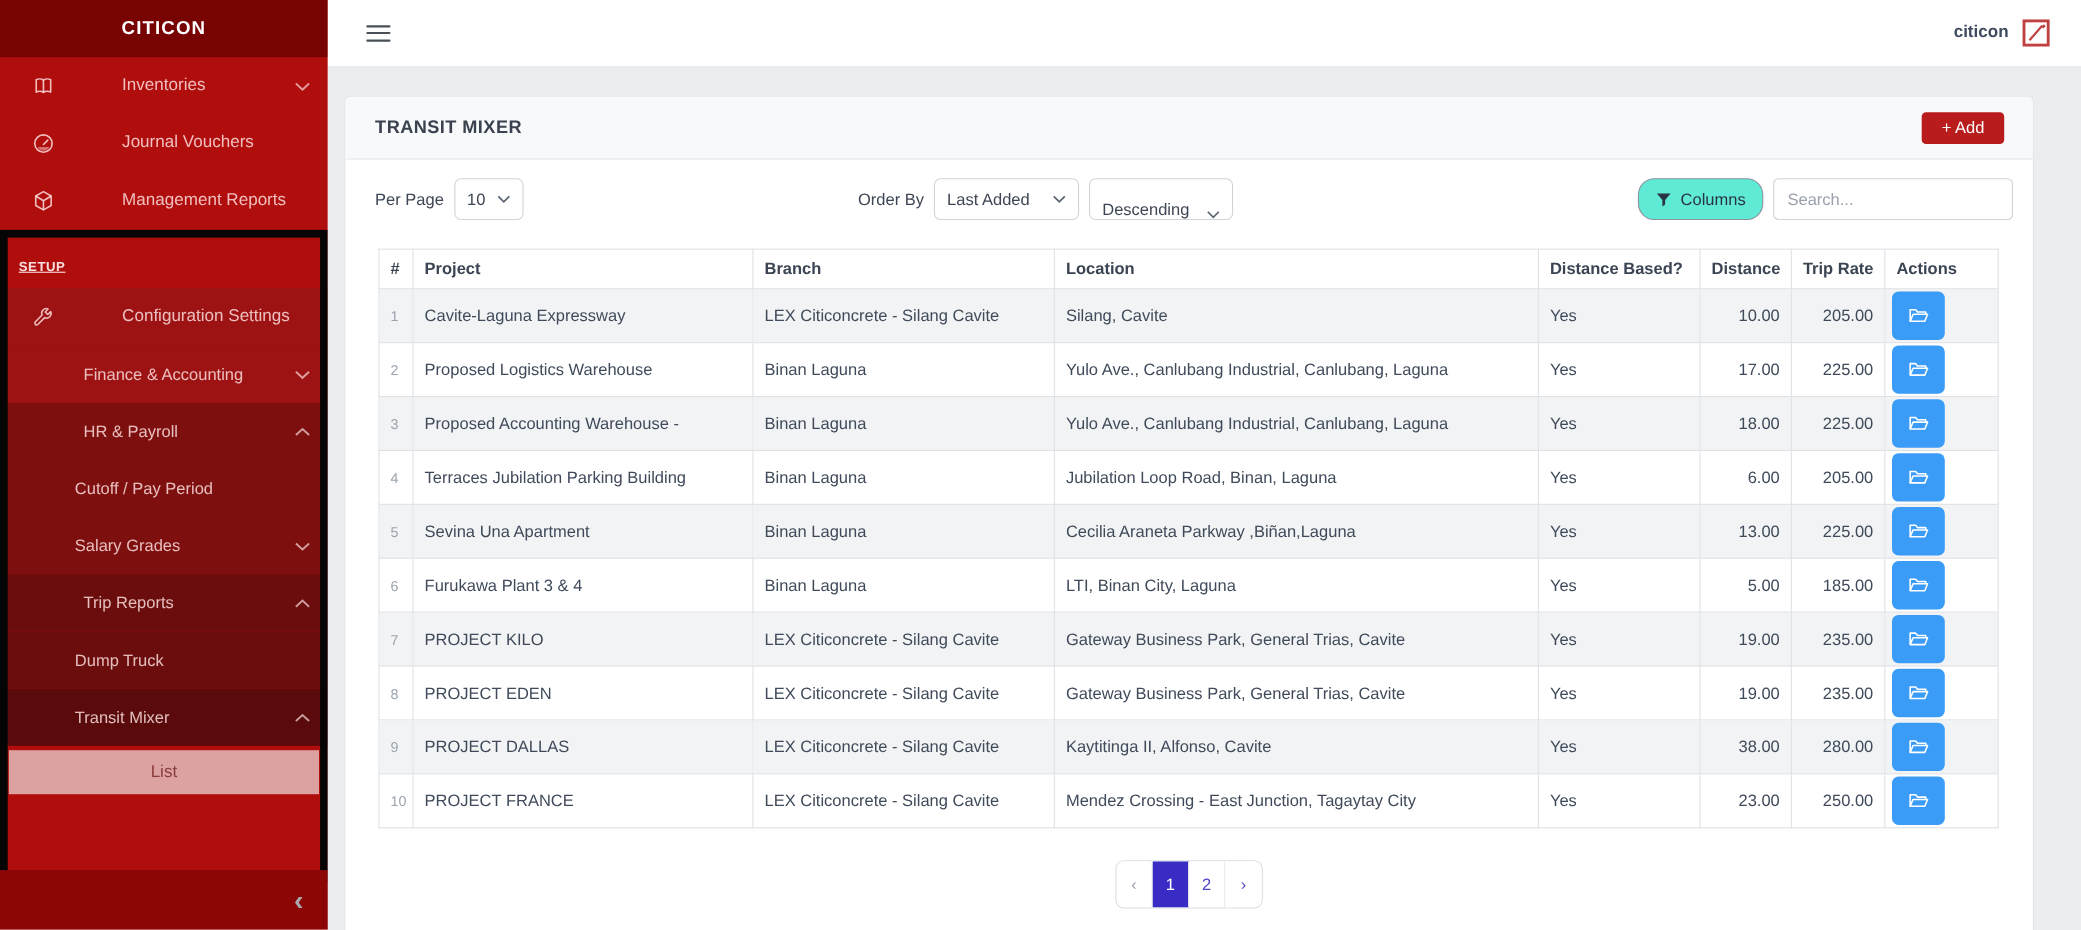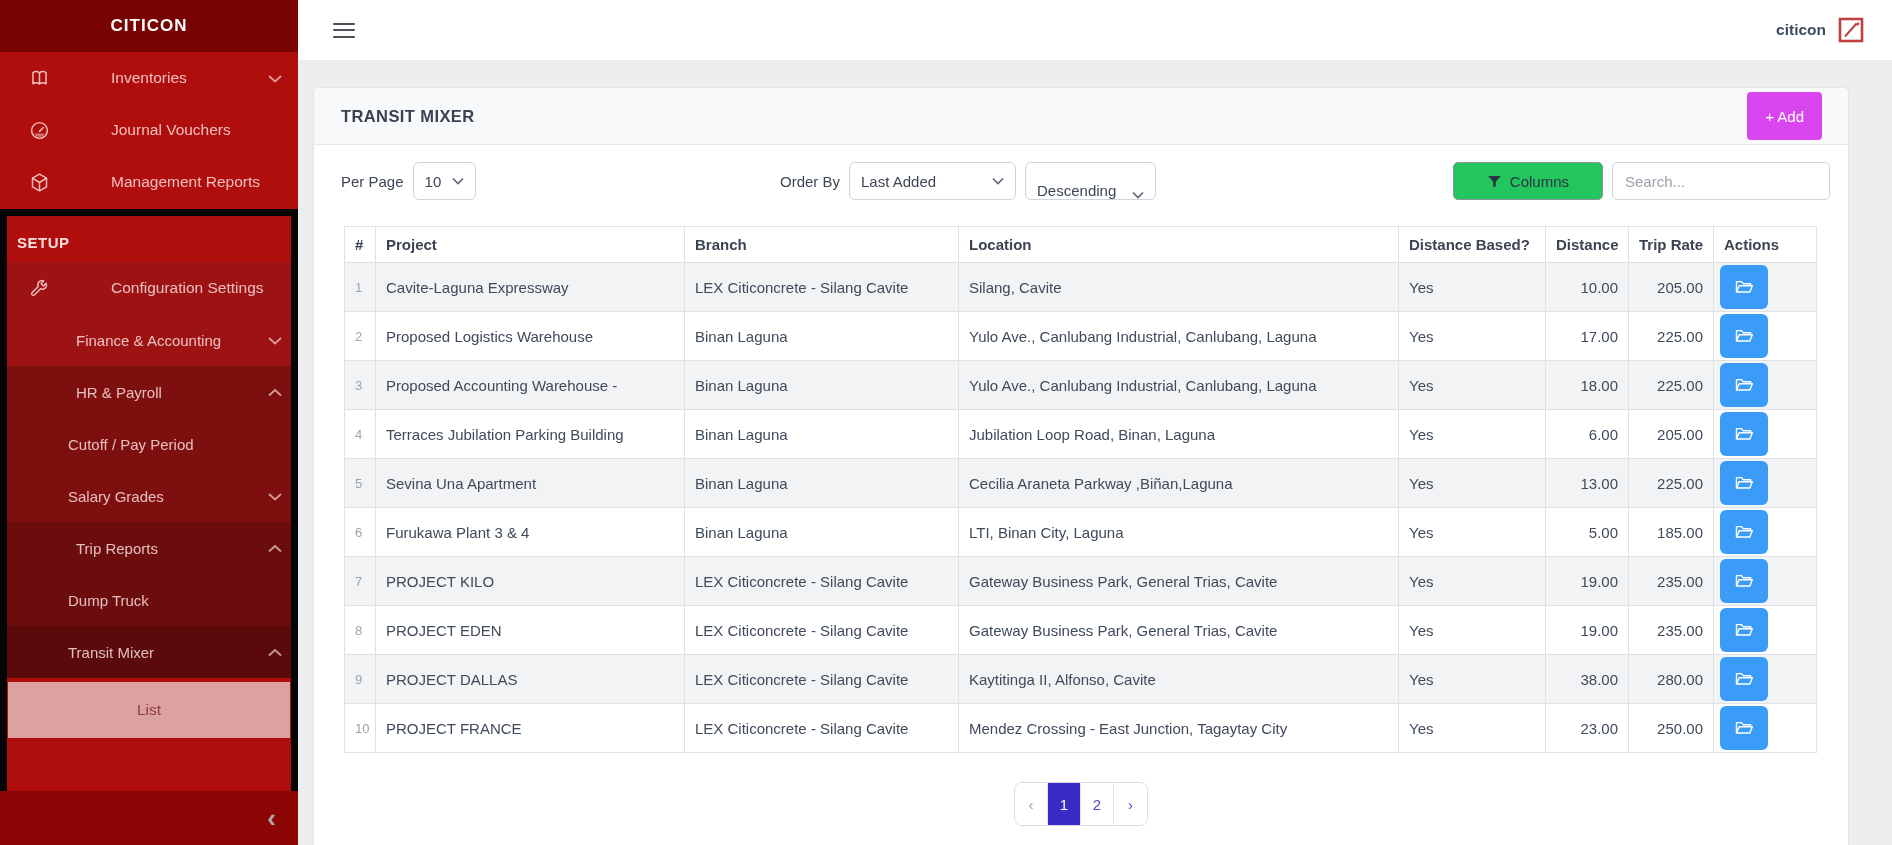--- a/index.html
+++ b/index.html
@@ -7,52 +7,52 @@
 
   
   .sidebar { position:absolute; left:0; top:0; width:298px; height:845px; background:#b00d0d; overflow:hidden; }
   .sidebar-header { height:52px; background:#780303; display:flex; align-items:center; justify-content:center; }
   .brand { color:#fff; font-weight:bold; font-size:17px; letter-spacing:1px; }
   .side-item { height:52px; display:flex; align-items:center; padding:0 16px 0 28px; color:rgba(255,228,228,0.82); font-size:15.5px; cursor:pointer; position:relative;gap:41px; }
   .side-item .ico { width:22px; height:22px; margin-right:20px; flex:0 0 22px; display:flex; align-items:center; justify-content:center; }
   .side-item .lbl { flex:1; white-space:nowrap; }
   .side-item .chev { width:14px; height:9px; opacity:.8; }
   .setup-row { height:54px; display:flex; align-items:center; padding:14px 16px 0 17px; }
-  .setup-lbl { color:rgba(255,240,240,.92); font-size:15px; font-weight:bold; letter-spacing:.5px; }
+  .setup-lbl { color:rgba(255,240,240,.92); font-size:12px; font-weight:bold; letter-spacing:.5px;text-decoration:underline; }
   .ind1 { padding-left:76px; font-size:15px; }
   .ind2 { padding-left:68px; font-size:15px; }
   .shade-a { background:#9d1313; }
   .shade-b { background:#7e0f0f; }
   .shade-c { background:#6c0d0d; }
   .shade-d { background:#5a0a0a; }
-  .list-item { height:56px; margin:4px 8px 0 8px; background:#dca1a1; display:flex; align-items:center; justify-content:center; color:#8a3d3d; font-size:15.5px; cursor:pointer; }
+  .list-item { height:40px; margin:4px 8px 0 8px; background:#dca1a1; display:flex; align-items:center; justify-content:center; color:#8a3d3d; font-size:15.5px; cursor:pointer; }
   .setup-outline { position:absolute; left:0; top:209px; width:298px; height:593px; border:7px solid #050505; pointer-events:none; }
   .sidebar-footer { position:absolute; left:0; bottom:0; width:298px; height:54px; background:#8c0606; display:flex; align-items:center; justify-content:flex-end; padding-right:22px; }
   .collapse-ico { color:#a7abb0; font-size:26px; font-weight:bold; line-height:1; cursor:pointer; }
 
   
   .main { position:absolute; left:298px; top:0; width:1594px; height:845px; }
   .topbar { height:60px; background:#ffffff; display:flex; align-items:center; justify-content:space-between; padding:0 28px 0 35px; }
   .hamburger { width:22px; height:15px; display:flex; flex-direction:column; justify-content:space-between; cursor:pointer; }
   .hamburger span { display:block; height:2px; background:#4a5056; border-radius:1px; }
   .top-right { display:flex; align-items:center; gap:12px; }
   .username { color:#3f4c5f; font-size:15.5px; font-weight:bold; }
 
   .content { position:absolute; top:60px; left:0; right:0; bottom:0; background:#ebedef; }
   .card { position:absolute; left:15px; top:27px; width:1536px; height:900px; background:#fff; border:1px solid #e2e5e8; border-radius:6px; overflow:hidden; }
   .card-header { height:57px; background:#f8f9fa; border-bottom:1px solid #e6e9ec; display:flex; align-items:center; justify-content:space-between; padding:0 26px 0 27px; }
   .card-title { font-size:16.5px; font-weight:bold; color:#3a4250; letter-spacing:.4px; }
-  .add-btn { background:#d946ef; color:#fff; border:none; border-radius:4px; font-size:15px; height:48px; padding:0 18px; cursor:pointer; font-family:inherit; }
+  .add-btn { background:#b91c1c; color:#fff; border:none; border-radius:4px; font-size:15px; height:29px; padding:0 18px; cursor:pointer; font-family:inherit; }
 
   .filter-row { position:relative; height:38px; margin-top:17px; }
   .fgroup { position:absolute; display:flex; align-items:center; gap:9px; }
   .flabel { color:#3d4654; font-size:15px; white-space:nowrap; }
   .select { height:38px; background:#fff; border:1px solid #ced4da; border-radius:6px; display:flex; align-items:center; justify-content:space-between; padding:0 11px; color:#3d4654; font-size:15px; cursor:pointer; gap:10px; }
   .select svg { flex:0 0 12px; }
-  .columns-btn { height:38px; background:#22c55e; border:1px solid #8b939d; border-radius:5px; color:#2b3442; font-size:15px; display:flex; align-items:center; gap:8px; padding:0 33px; cursor:pointer; font-family:inherit; }
+  .columns-btn { height:38px; background:#5eead4; border:1px solid #8b939d; border-radius:15px; color:#2b3442; font-size:15px; display:flex; align-items:center; gap:8px; padding:0 15px; cursor:pointer; font-family:inherit; }
   .search-input { height:38px; width:218px; border:1px solid #ced4da; border-radius:5px; padding:0 12px; font-size:15px; color:#3d4654; font-family:inherit; }
   .search-input::placeholder { color:#9aa1ab; }
 
   table.grid { margin:26px 0 0 30px; width:1472px; border-collapse:collapse; table-layout:fixed; }
   .grid th, .grid td { border:1px solid #dfe2e5; font-size:15px; text-align:left; padding:0 10px; overflow:hidden; white-space:nowrap; }
   .grid th { height:36px; color:#3b4452; font-weight:bold; background:#fff; }
   .grid td { height:48px; color:#3f4a5a; }
   .grid tr.stripe td { background:#f2f3f4; }
   .col-num { width:31px; } .col-project { width:309px; } .col-branch { width:274px; }
   .col-loc { width:440px; } .col-db { width:147px; } .col-dist { width:83px; }
@@ -219,21 +219,21 @@
           <span class="flabel">Per Page</span>
           <div class="select" style="width:63px;">
             <span>10</span>
             <svg width="12" height="8" viewBox="0 0 12 8" fill="none" stroke="#5a6472" stroke-width="1.6">
                 <polyline points="1,1.5 6,6.5 11,1.5"></polyline>
               </svg>
           </div>
         </div>
         <div class="fgroup" style="left:466px;">
           <span class="flabel">Order By</span>
-          <div class="select" style="width:167px;">
+          <div class="select" style="width:132px;">
             <span>Last Added</span>
             <svg width="12" height="8" viewBox="0 0 12 8" fill="none" stroke="#5a6472" stroke-width="1.6">
                 <polyline points="1,1.5 6,6.5 11,1.5"></polyline>
               </svg>
           </div>
           <div class="select" style="width:131px;align-items:flex-end;">
             <span>Descending</span>
             <svg width="12" height="8" viewBox="0 0 12 8" fill="none" stroke="#5a6472" stroke-width="1.6">
                 <polyline points="1,1.5 6,6.5 11,1.5"></polyline>
               </svg>

